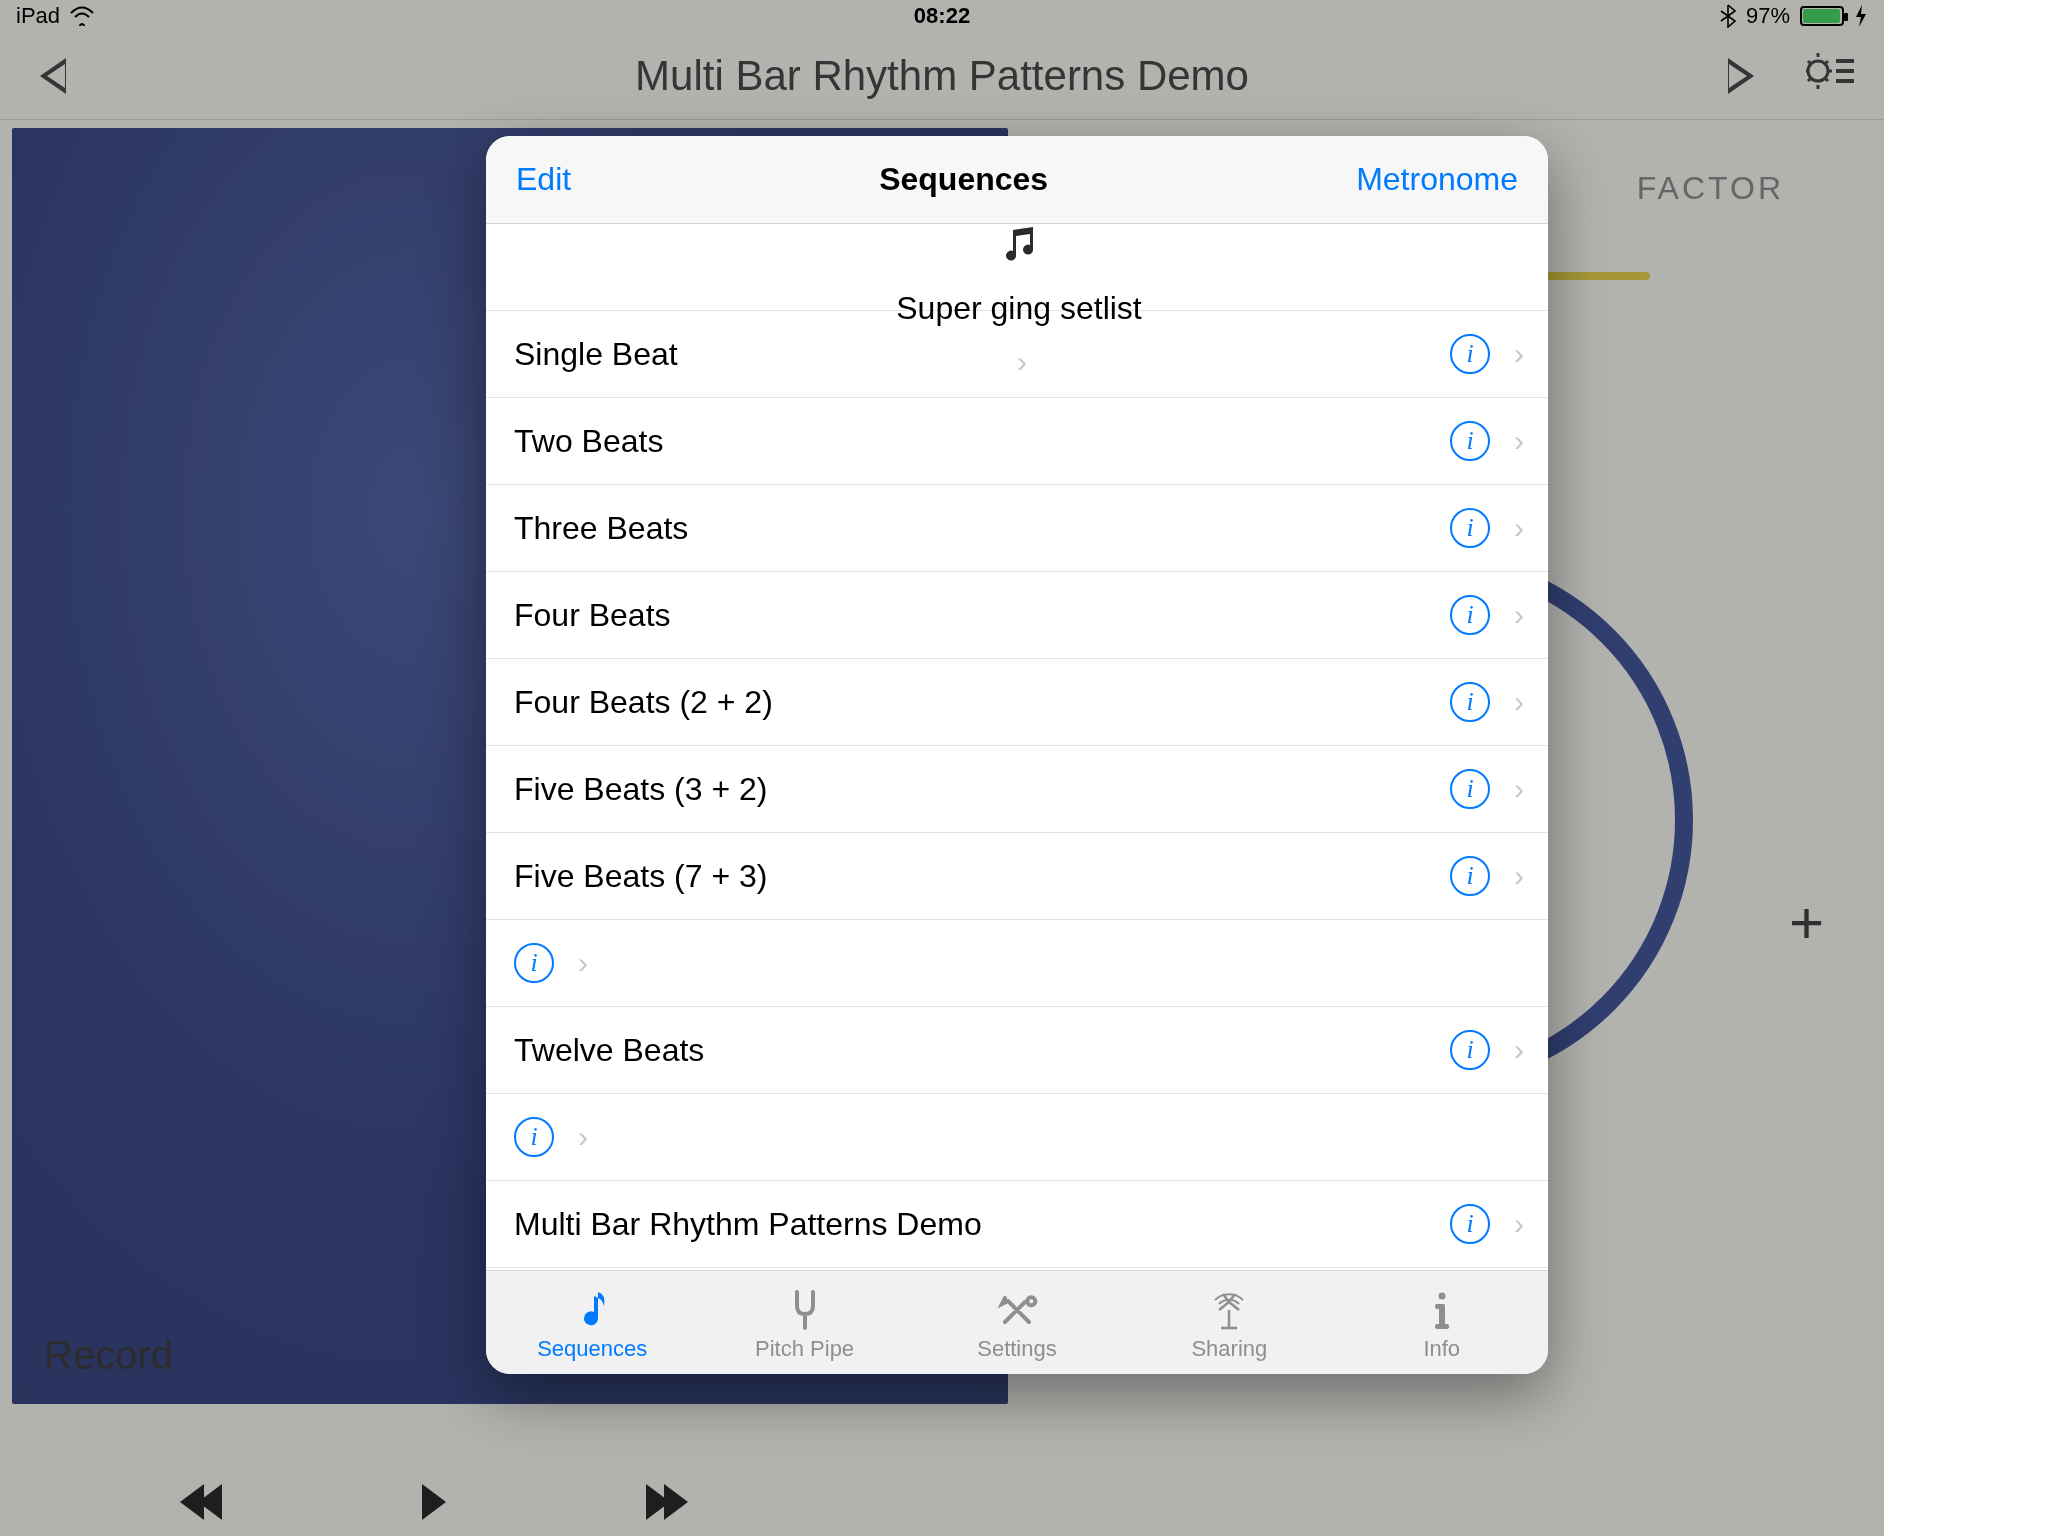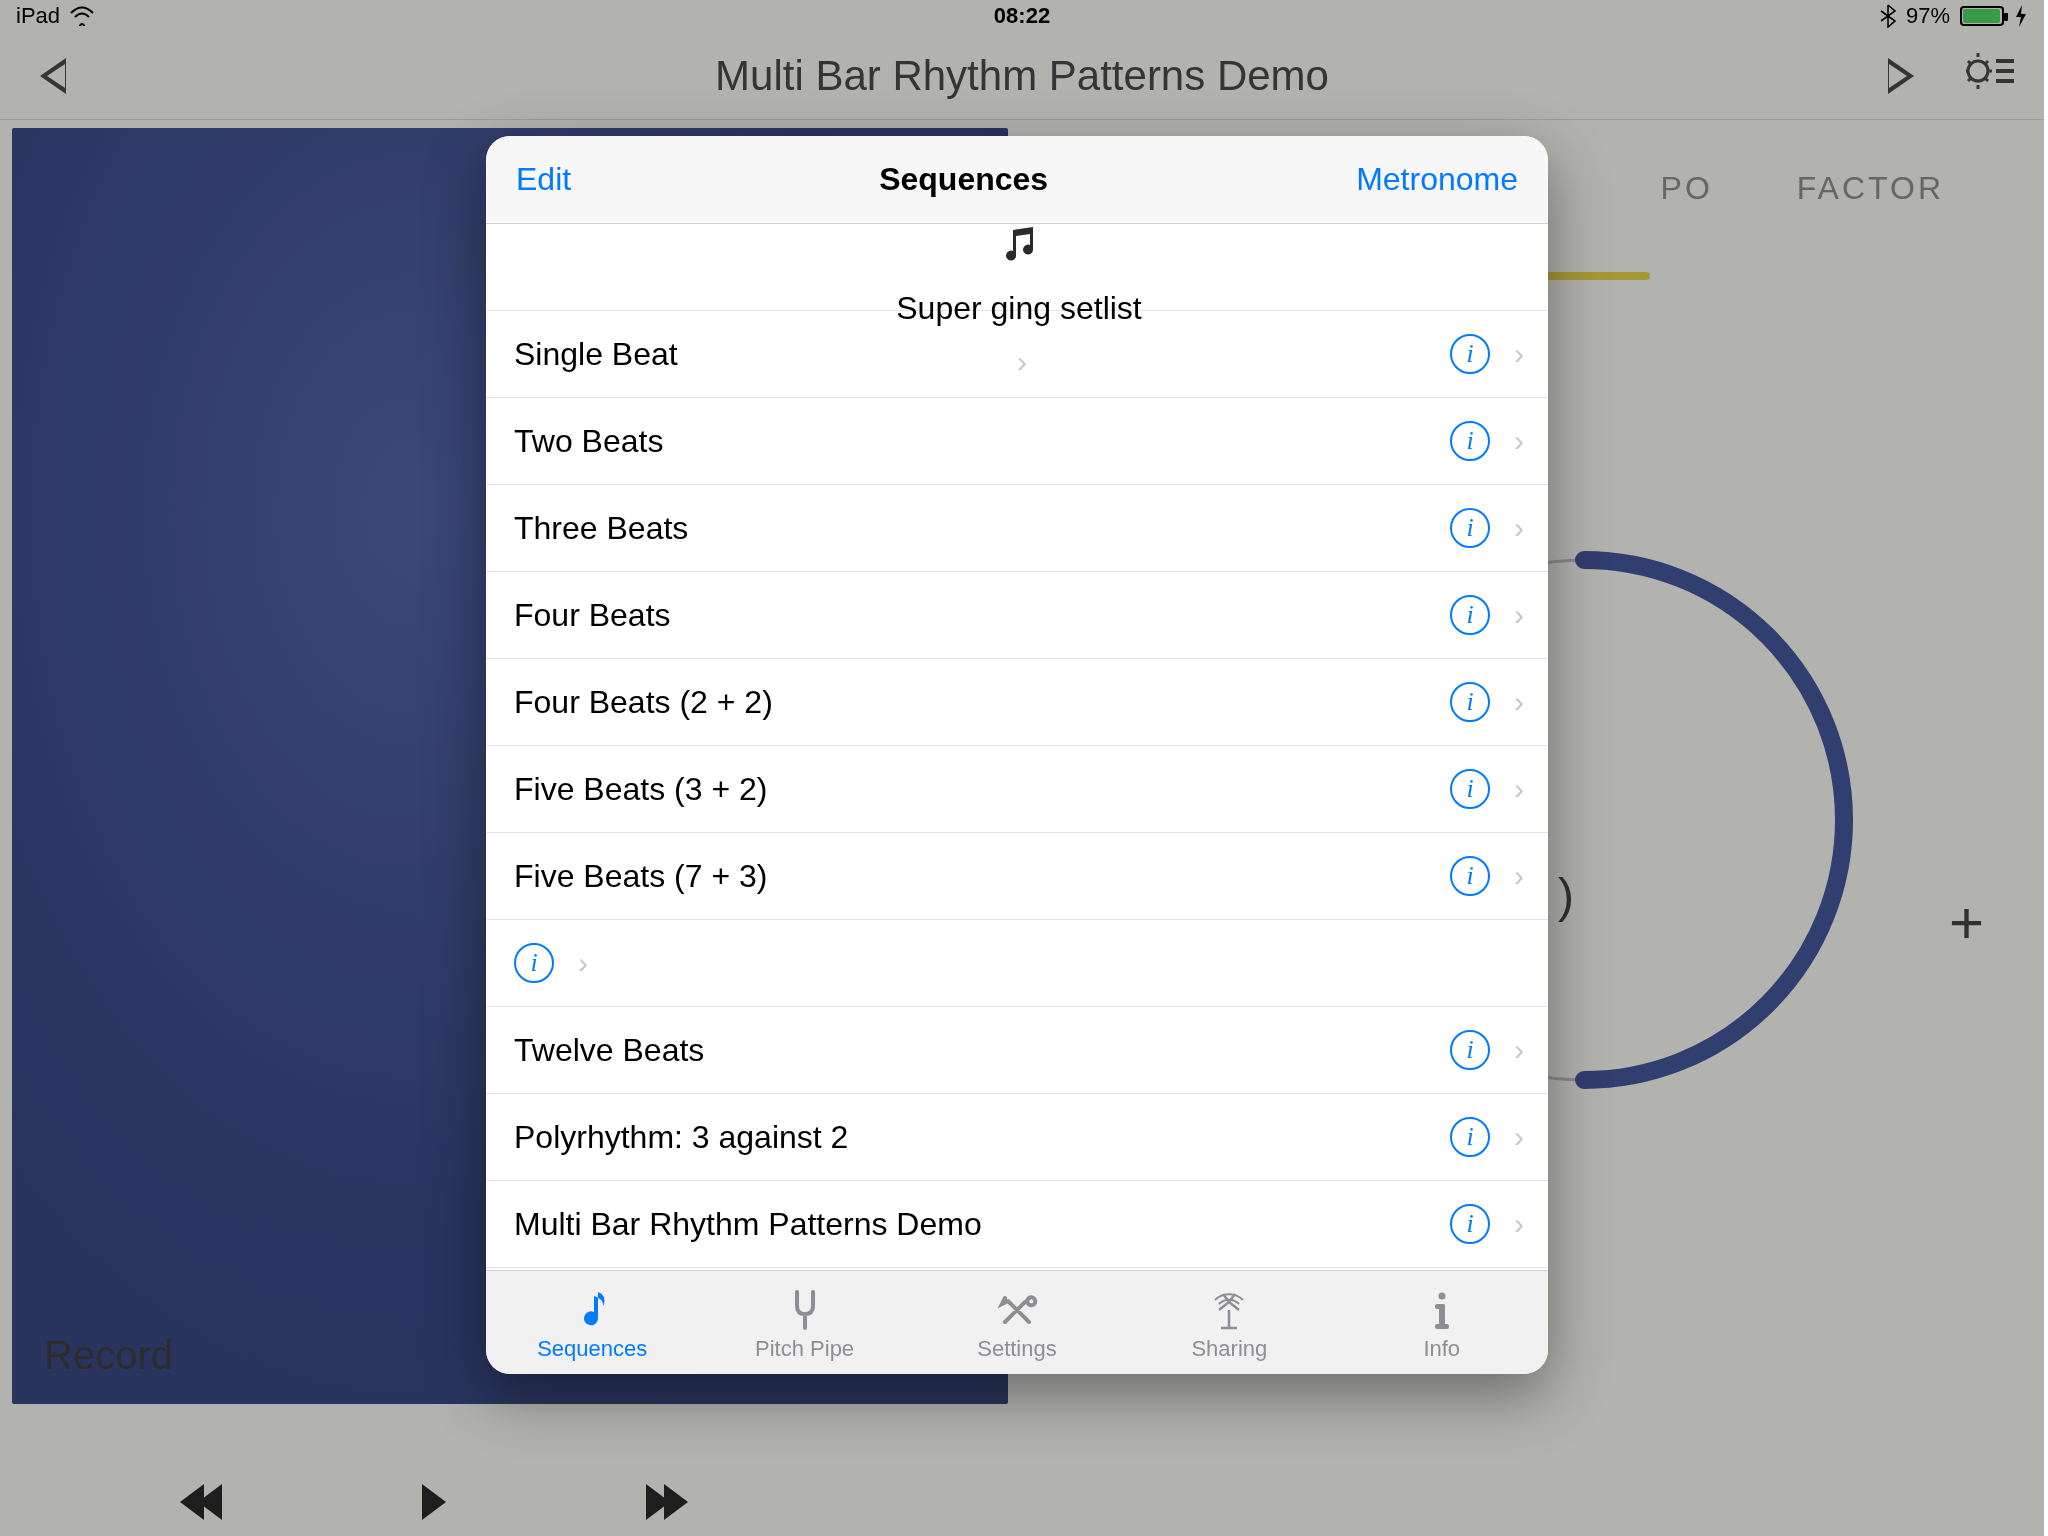--- a/index.html
+++ b/index.html
@@ -1,19 +1,19 @@
 <!DOCTYPE html>
 <html><head>
 <meta charset="utf-8">
 <style>
   * { box-sizing: border-box; margin: 0; padding: 0; }
   html, body { width: 2048px; height: 1536px; font-family: -apple-system, "Helvetica Neue", Arial, sans-serif; overflow: hidden; }
 
   
-  .app-root { position: relative; width: 2044px; height: 1536px; background: #f7f7f3; }
+  .app-root { position: relative; width: 1884px; height: 1536px; background: #f7f7f3; }
   .overlay-dim { position: absolute; inset: 0; background: rgba(0,0,0,0.28); pointer-events: none; }
 
   
   .status-bar {
     position: absolute; top: 0; left: 0; right: 0; height: 32px;
     display: flex; align-items: center; justify-content: space-between;
     padding: 0 16px; font-size: 22px; color: #000;
   }
   .status-bar .center { position: absolute; left: 50%; transform: translateX(-50%); font-weight: 600; }
   .status-left, .status-right { display: flex; align-items: center; gap: 10px; }
@@ -275,21 +275,20 @@
           <div class="list-row">
             <span class="info-badge">i</span>
             <span class="chevron">›</span>
           </div>
           <div class="list-row">
             <span class="label">Twelve Beats</span>
             <span class="info-badge">i</span>
             <span class="chevron">›</span>
           </div>
           <div class="list-row">
-            <span class="label">Polyrhythm: 3 against 2</span>
             <span class="info-badge">i</span>
             <span class="chevron">›</span>
           </div>
           <div class="list-row">
             <span class="label">Multi Bar Rhythm Patterns Demo</span>
             <span class="info-badge">i</span>
             <span class="chevron">›</span>
           </div>
         </div>
     </div>

